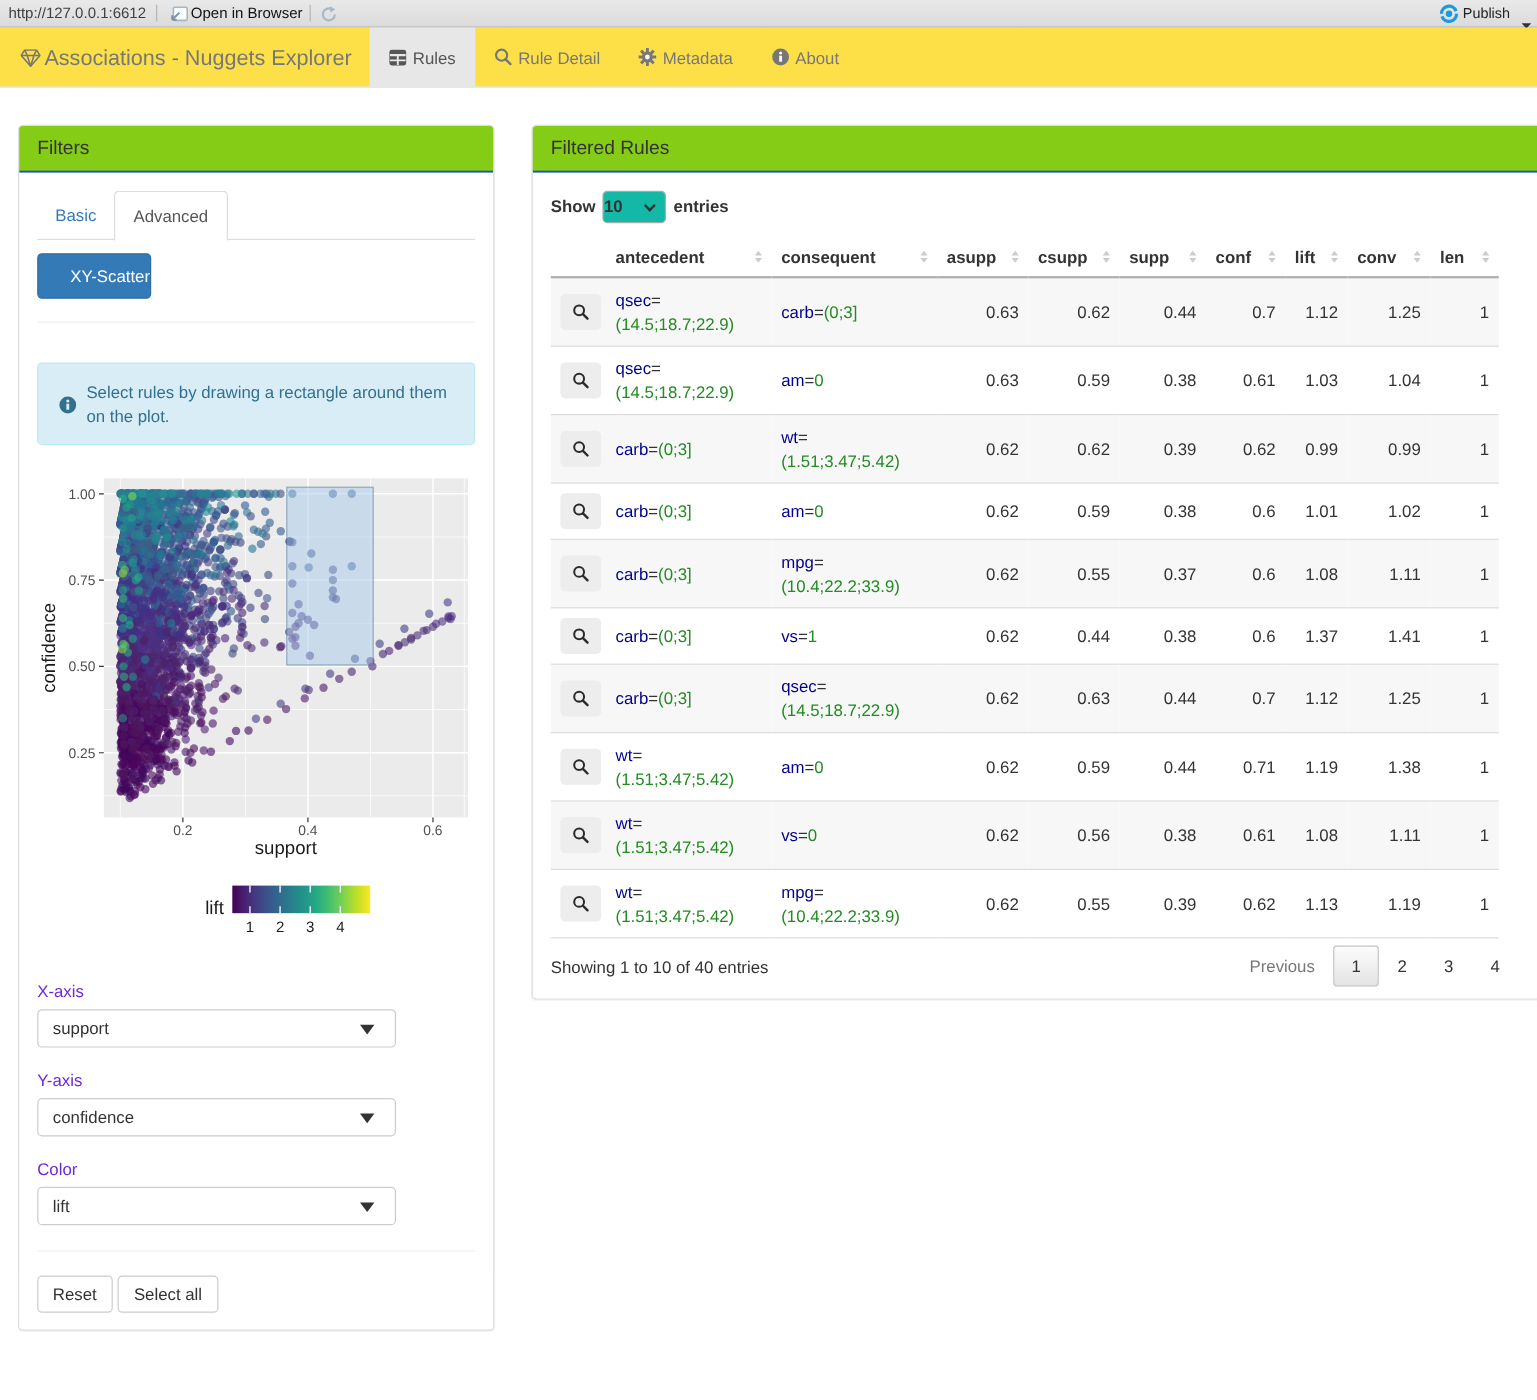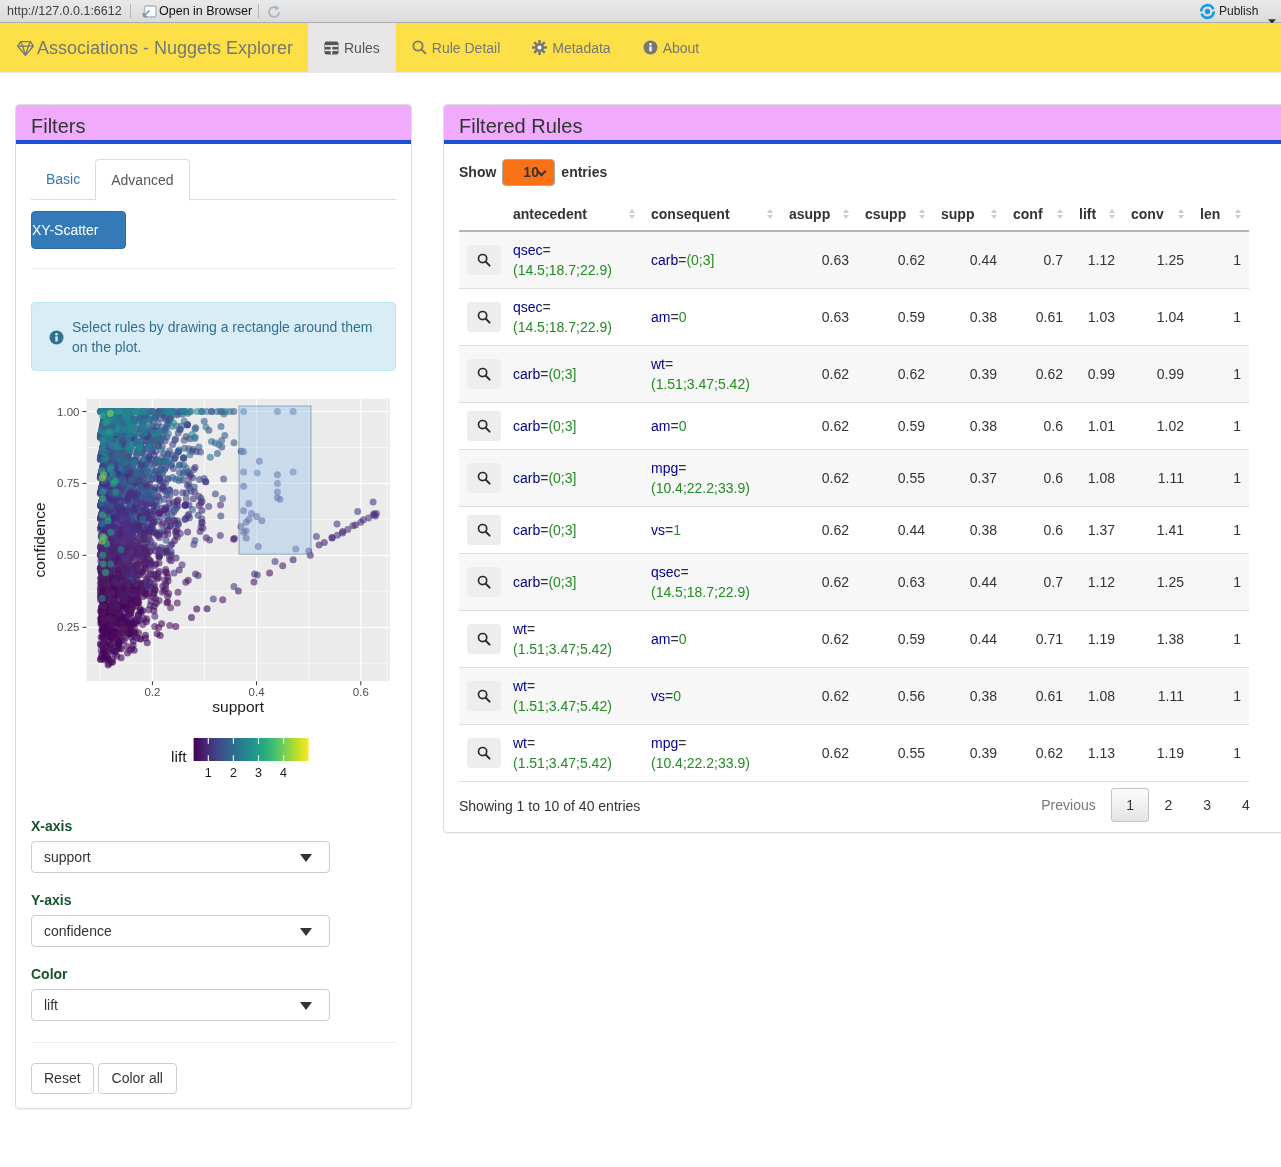--- a/index.html
+++ b/index.html
@@ -14,42 +14,42 @@
 #brand{position:absolute;left:17px;top:0;height:50px;line-height:50px;font-size:18px;color:#777;white-space:nowrap}
 #brand svg{vertical-align:-2px;margin-right:3px}
 .navul{position:absolute;left:308px;top:0;height:50px}
 .navli{float:left;height:50px;line-height:50px;padding:0 16px;font-size:14px;color:#777;white-space:nowrap}
 .navli.active{background:#e7e7e7;color:#555}
 .navli svg{vertical-align:-2px;margin-right:5px}
 
 .panel{position:absolute;background:#fff;border:1px solid #ddd;border-radius:4px;box-shadow:0 1px 1px rgba(0,0,0,.05)}
 #panelL{left:15px;top:104px;width:397px;height:1005px}
 #panelR{left:443px;top:104px;width:937px;height:729px}
-.phead{background:#f0abfc;border-bottom:4px solid #1d4ed8;border-radius:3px 3px 0 0;padding:10px 15px;font-size:20px;color:#333;height:39px}
+.phead{background:#84cc16;border-bottom:2px solid #1d4ed8;border-radius:3px 3px 0 0;padding:10px 15px;font-size:16px;color:#333;height:39px}
 .pbody{padding:15px}
 
 .tabs{list-style:none;border-bottom:1px solid #ddd;height:41px}
 .tabs li{float:left;margin-bottom:-1px}
 .tabs li a{display:block;padding:10px 15px;font-size:14px;line-height:20px;text-decoration:none}
 .tabs li.basic a{color:#337ab7}
 .tabs li.active a{color:#555;background:#fff;border:1px solid #ddd;border-bottom-color:transparent;border-radius:4px 4px 0 0}
 
-.btn-primary{display:inline-block;margin-top:11px;width:95px;height:38px;background:#337ab7;border:1px solid #2e6da4;border-radius:4px;color:#fff;font-size:14px;text-align:left;line-height:36px}
+.btn-primary{display:inline-block;margin-top:11px;width:95px;height:38px;background:#337ab7;border:1px solid #2e6da4;border-radius:4px;color:#fff;font-size:14px;text-align:right;line-height:36px}
 hr.h1{border:0;border-top:1px solid #eee;margin:19px 0 33px}
 hr.h2{border:0;border-top:1px solid #eee;margin:21px 0 20px}
 .alert{height:69px;background:#d9edf7;border:1px solid #bce8f1;border-radius:4px;color:#31708f;padding:14px 15px 14px 40px;font-size:14px;line-height:20px;position:relative}
 .alert svg{position:absolute;left:17px;top:27px}
 .fgroup{margin-bottom:17px}
-.fgroup label{display:block;font-size:14px;font-weight:bold;color:#14532d;line-height:20px;margin-bottom:5px}
+.fgroup label{display:block;font-size:14px;font-weight:normal;color:#6d28d9;line-height:20px;margin-bottom:5px}
 .sel{position:relative;width:299px;height:32px;border:1px solid #ccc;border-radius:4px;background:#fff;font-size:14px;color:#333;line-height:30px;padding-left:12px}
 .sel:after{content:"";position:absolute;right:17px;top:12px;border-left:6.5px solid transparent;border-right:6.5px solid transparent;border-top:8px solid #333}
 .btn-def{display:inline-block;height:31px;background:#fff;border:1px solid #ccc;border-radius:4px;color:#333;font-size:14px;line-height:29px;padding:0 12px;margin-right:4px}
 
 .dtlen{font-size:14px;font-weight:bold;color:#333;height:28px;line-height:26px}
-.lensel{display:inline-block;position:relative;width:53px;height:27px;border:1px solid #aaa;border-radius:4px;background:#f97316;margin:0 6px;vertical-align:top;text-align:left;padding-left:20px;line-height:25px}
+.lensel{display:inline-block;position:relative;width:53px;height:27px;border:1px solid #aaa;border-radius:4px;background:#14b8a6;margin:0 6px;vertical-align:top;text-align:left;padding-left:0;line-height:25px}
 .lensel i{position:absolute;right:9px;top:8px;width:7px;height:7px;border-right:2px solid #333;border-bottom:2px solid #333;transform:rotate(45deg)}
 table.dt{border-collapse:collapse;table-layout:fixed;width:790px;margin-top:10px;font-size:14px;color:#333}
 table.dt th{position:relative;font-weight:bold;padding:7px 8px 6px;line-height:20px;border-bottom:2px solid #b3b3b3;text-align:left;vertical-align:middle}
 table.dt th.r{text-align:left;padding-right:20px}
 table.dt td{padding:8px;line-height:20px;border-bottom:1px solid #ddd;vertical-align:middle;text-align:left}
 table.dt td.wc{padding-right:14px}
 table.dt td.r{text-align:right}
 table.dt tr.odd td{background:#f7f7f7}
 .sic{position:absolute;right:6px;top:50%;margin-top:-7px;width:9px;height:14px}
 .sic:before{content:"";position:absolute;left:1px;top:2px;border-left:3.5px solid transparent;border-right:3.5px solid transparent;border-bottom:4.5px solid #ccc}
@@ -3743,21 +3743,21 @@
       </div>
   <div class="fgroup">
         <label>Y-axis</label>
         <div class="sel">confidence</div>
       </div>
   <div class="fgroup">
         <label>Color</label>
         <div class="sel">lift</div>
       </div>
   <hr class="h2">
-  <div><span class="btn-def">Reset</span><span class="btn-def" style="padding:0 13px">Color all</span></div>
+  <div><span class="btn-def">Reset</span><span class="btn-def" style="padding:0 13px">Select all</span></div>
  </div>
 </div>
 <div class="panel" id="panelR">
  <div class="phead">Filtered Rules</div>
  <div class="pbody">
   <div class="dtlen">Show<span class="lensel">10<i></i></span>entries</div>
   <table class="dt">
         <colgroup>
           <col style="width:46px">
           <col style="width:138px">

